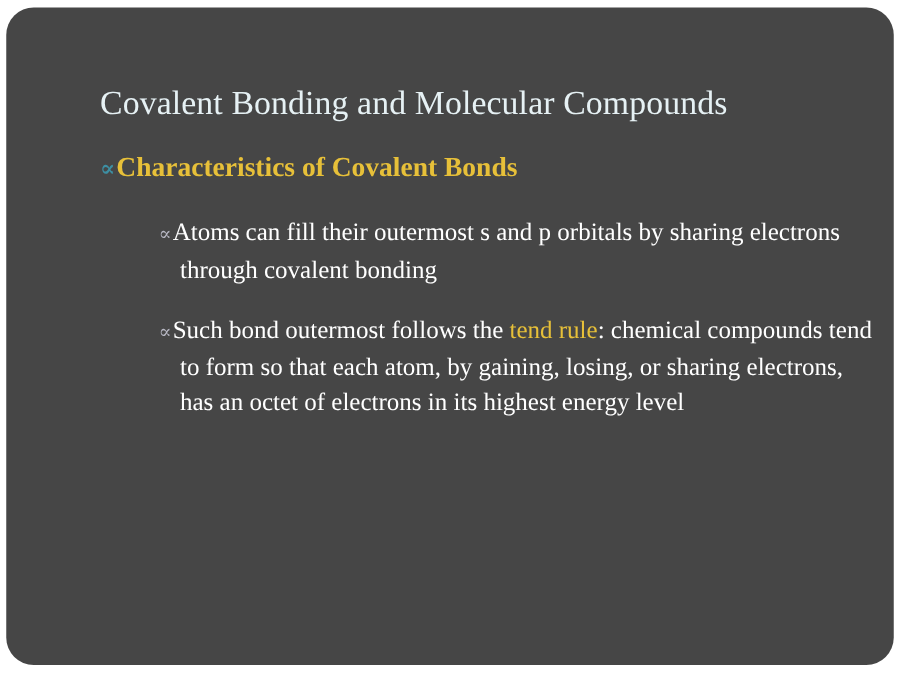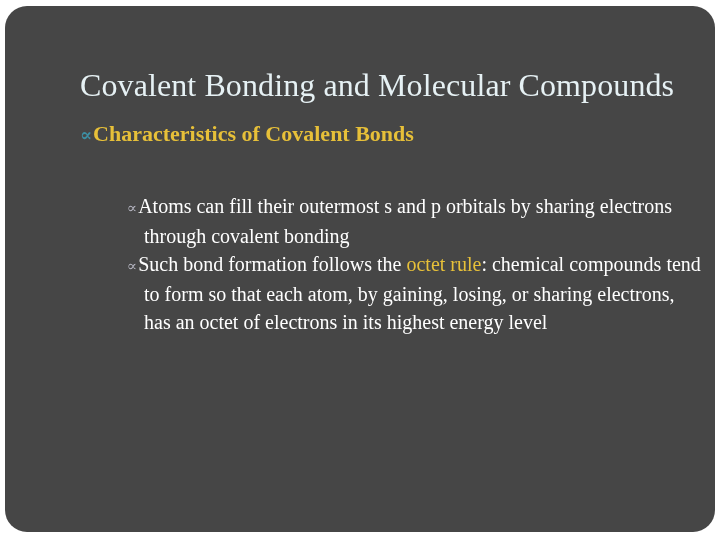--- a/index.html
+++ b/index.html
@@ -7,49 +7,49 @@
       width: 720px; height: 540px; background: #ffffff;
       position: relative; overflow: hidden;
       font-family: "Liberation Serif", "DejaVu Serif", serif;
     }
     .slide {
       position: absolute; left: 5px; top: 6px; width: 710px; height: 526px;
       background: #464646; border-radius: 22px;
     }
     .title {
       position: absolute; left: 80px; top: 67px;
-      font-size: 32px; color: #e6f1f4; white-space: nowrap;
+      font-size: 27px; color: #e6f1f4; white-space: nowrap;
       letter-spacing: 0.1px;
     }
     .lvl1 {
       position: absolute; left: 80px; top: 121px;
       font-size: 22px; color: #e7c039; white-space: nowrap; font-weight: bold;
     }
     .lvl1 .bullet { color: #3d8fa3; font-size: 18px; margin-right: 1px; }
     .lvl2 {
       position: absolute; left: 127px; width: 560px;
       font-size: 20px; line-height: 28px; color: #ffffff;
       text-indent: -17px; padding-left: 17px;
     }
     .lvl2 .bullet { color: #b8b8c4; font-size: 15px; margin-right: 1px; }
     .hl { color: #e7c039; }
-    .b1 { top: 172px; margin-top: 20px; }
+    .b1 { top: 172px; }
     .b2 { top: 250px; }
   </style>
 </head>
 <body>
 
 <div class="slide">
 </div>
 
 <div class="title">Covalent Bonding and Molecular Compounds</div>
 
 <div class="lvl1">
   <span class="bullet">∝</span><span>Characteristics of Covalent Bonds</span>
 </div>
 
 <div class="lvl2 b1">
   <span class="bullet">∝</span><span>Atoms can fill their outermost s and p orbitals by sharing electrons through covalent bonding</span>
 </div>
 
 <div class="lvl2 b2">
-  <span class="bullet">∝</span><span>Such bond formation follows the </span><span class="hl">octet rule</span><span>: chemical compounds tend to form so that each atom, by gaining, losing, or sharing electrons, has an octet of electrons in its highest energy level</span>
+  <span class="bullet">∝</span><span>Such bond outermost follows the </span><span class="hl">tend rule</span><span>: chemical compounds tend to form so that each atom, by gaining, losing, or sharing electrons, has an octet of electrons in its highest energy level</span>
 </div>
 
 </body></html>

